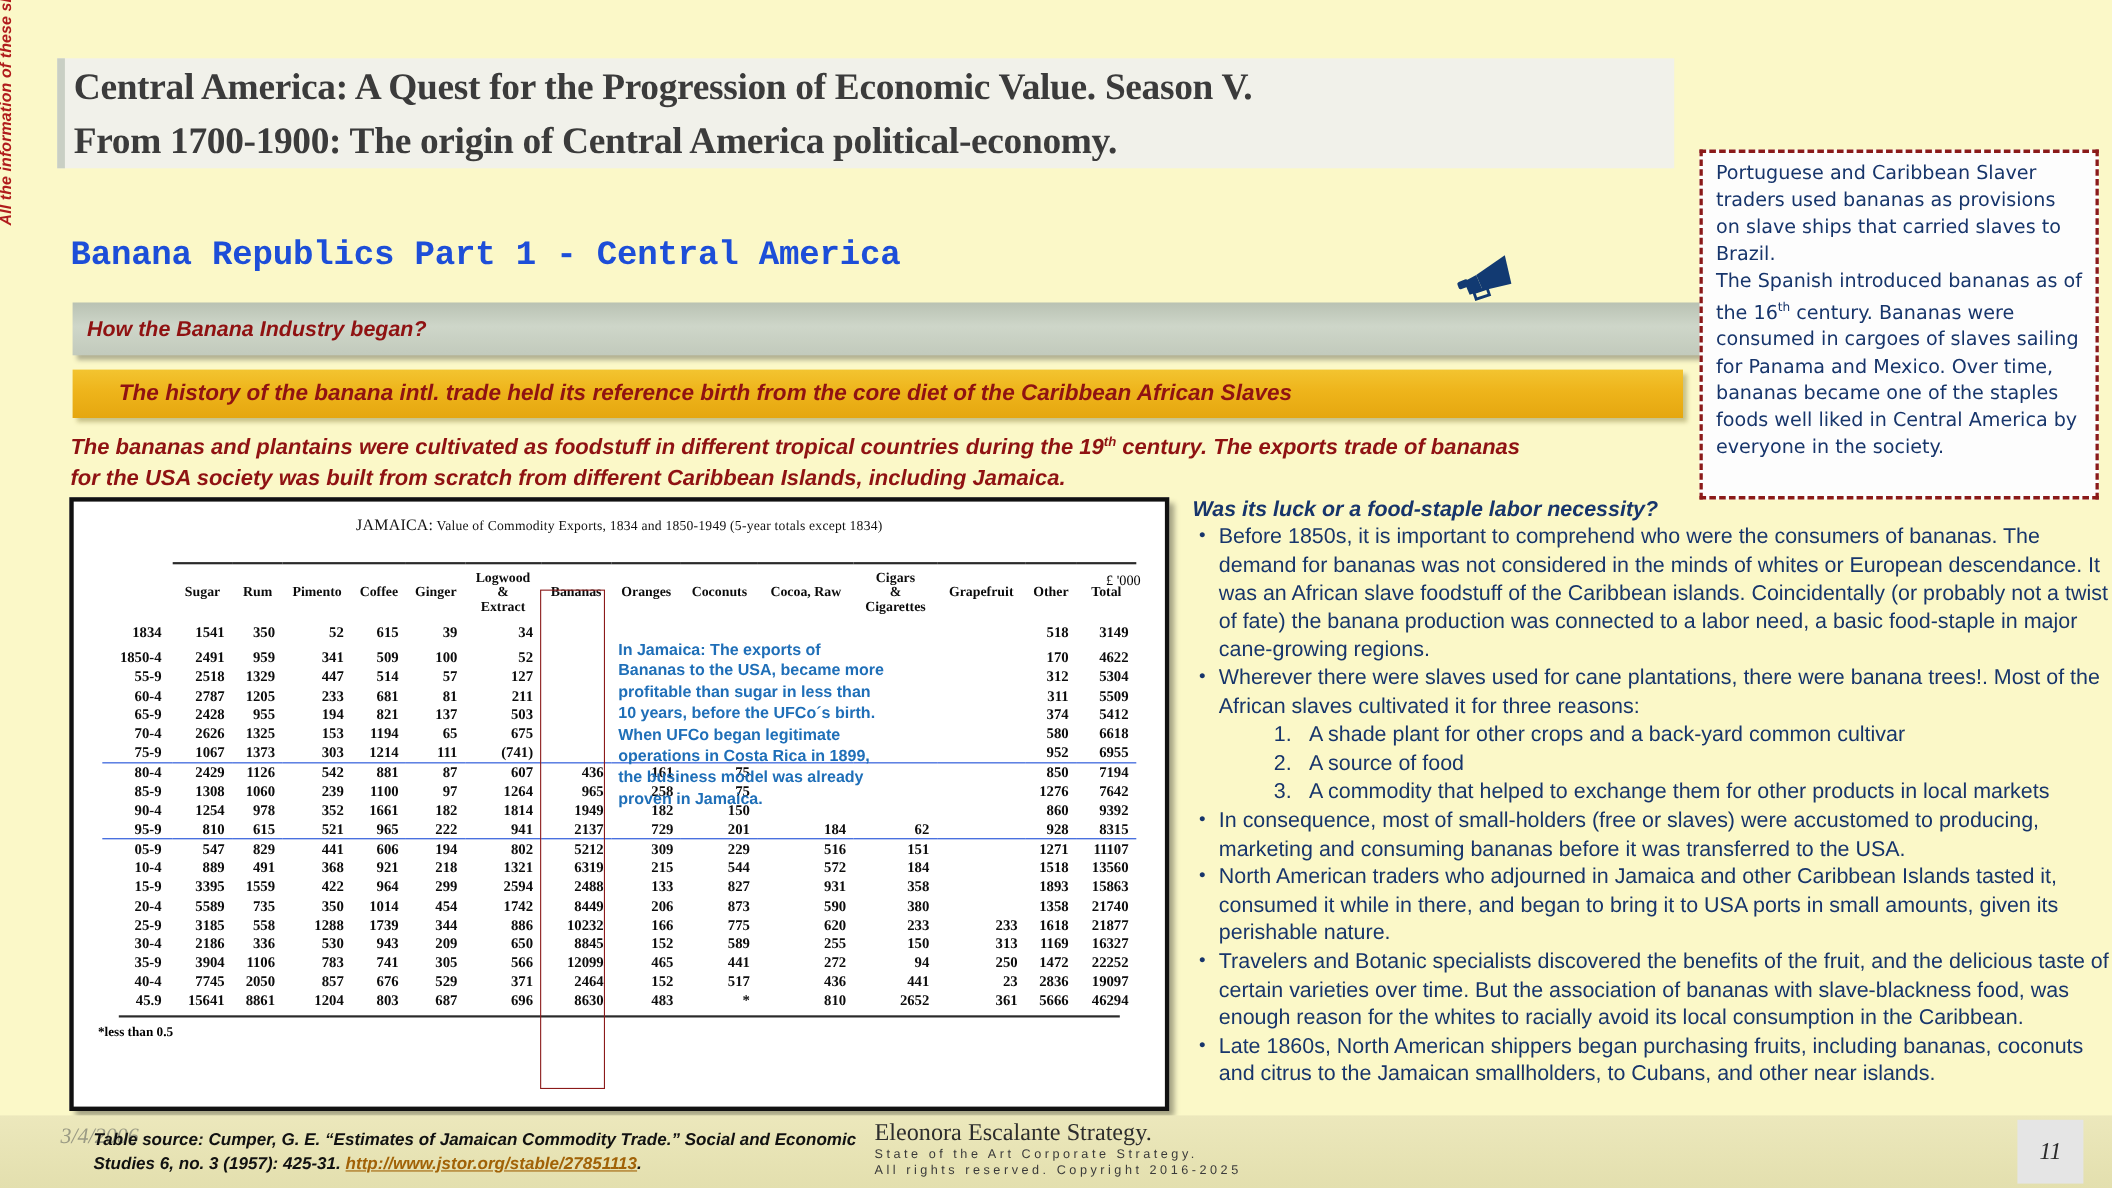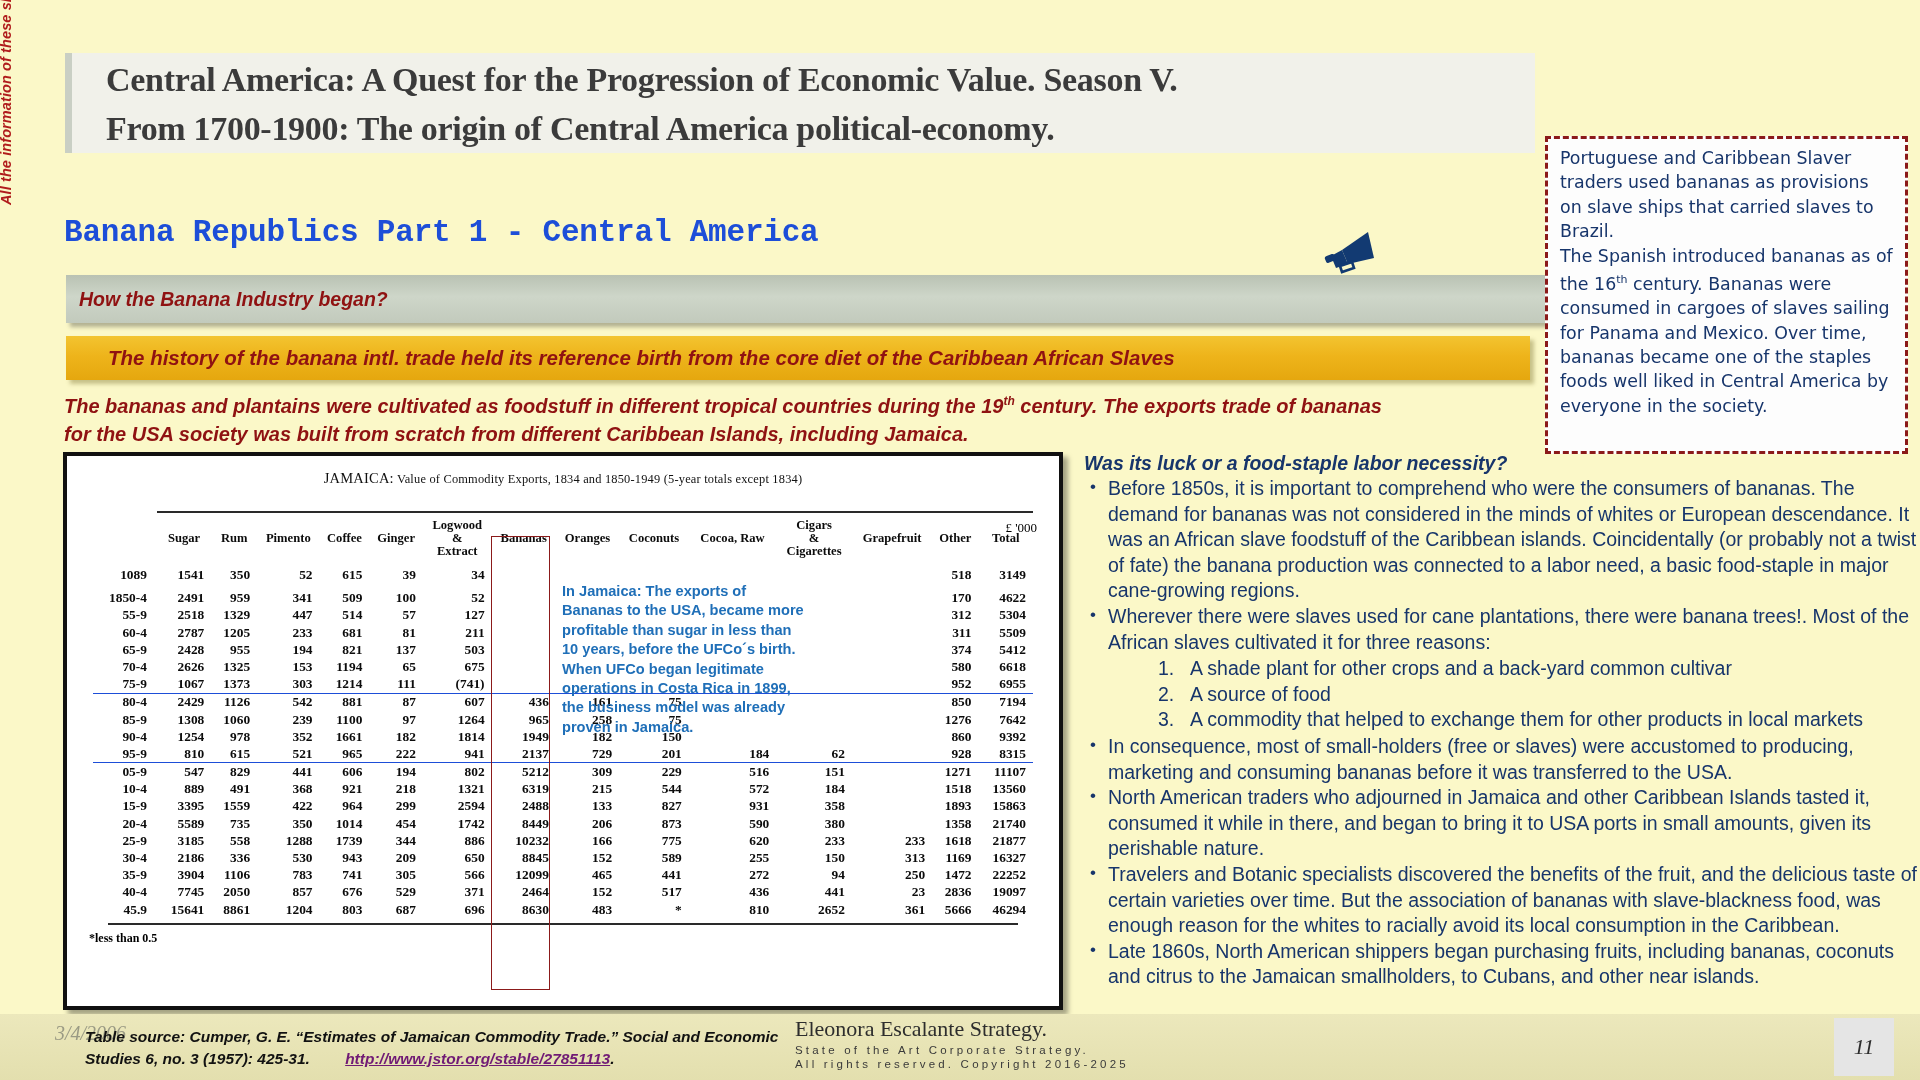--- a/index.html
+++ b/index.html
@@ -12,23 +12,23 @@
   
   .vert-note{
     position:absolute;left:-2px;top:205px;width:820px;height:26px;
     transform:rotate(-90deg);transform-origin:left top;
     color:#b01c1c;font-style:italic;font-weight:bold;font-size:14.5px;
     font-family:"Liberation Sans", sans-serif;
     white-space:nowrap;letter-spacing:0.1px;
   }
   
   .title-band{
-    position:absolute;left:65px;top:53px;width:1470px;height:100px;
+    position:absolute;left:52px;top:53px;width:1470px;height:100px;
     background:#f1f1ea;border-left:7px solid #c9cfc4;
-    box-sizing:border-box;padding:2px 0 0 34px;
+    box-sizing:border-box;padding:2px 0 0 8px;
   }
   .title-band .t{
     font-family:"Liberation Serif", serif;
     font-weight:bold;color:#3b3b3b;font-size:34px;line-height:49px;
     letter-spacing:-0.3px;white-space:nowrap;
   }
   
   .sec-head{
     position:absolute;left:64px;top:215px;
     font-family:Liberation Mono, monospace;font-weight:bold;
@@ -157,21 +157,21 @@
   .datestamp{
     position:absolute;left:55px;top:1022px;
     font-family:"Liberation Serif", serif;font-style:italic;font-size:20px;
     color:#9a9a84;
   }
   .tsource{
     position:absolute;left:85px;top:1026px;width:720px;
     font-style:italic;font-weight:bold;font-size:15.5px;line-height:22px;
     color:#111;
   }
-  .tsource a{color:#701a75;text-decoration:underline;margin-left:31px;}
+  .tsource a{color:#a16207;text-decoration:underline;}
   .brand{
     position:absolute;left:795px;top:1016px;width:520px;text-align:left;
     font-family:"Liberation Serif", serif;font-size:22px;color:#2d2d2d;
   }
   .brand .sub{
     font-family:"Liberation Sans", sans-serif;font-size:11.5px;
     letter-spacing:3.2px;color:#3a3a3a;margin-top:2px;
   }
   .pagenum{
     position:absolute;right:26px;top:1018px;width:60px;height:58px;
@@ -253,21 +253,21 @@
           <th>Coconuts</th>
           <th>Cocoa, Raw</th>
           <th>Cigars<br>&amp;<br>Cigarettes</th>
           <th>Grapefruit</th>
           <th>Other</th>
           <th>Total</th>
         </tr>
       </thead>
     <tbody id="tbody">
         <tr>
-          <td class="yr">1089</td>
+          <td class="yr">1834</td>
           <td>1541</td>
           <td>350</td>
           <td>52</td>
           <td>615</td>
           <td>39</td>
           <td>34</td>
           <td></td>
           <td></td>
           <td></td>
           <td></td>

